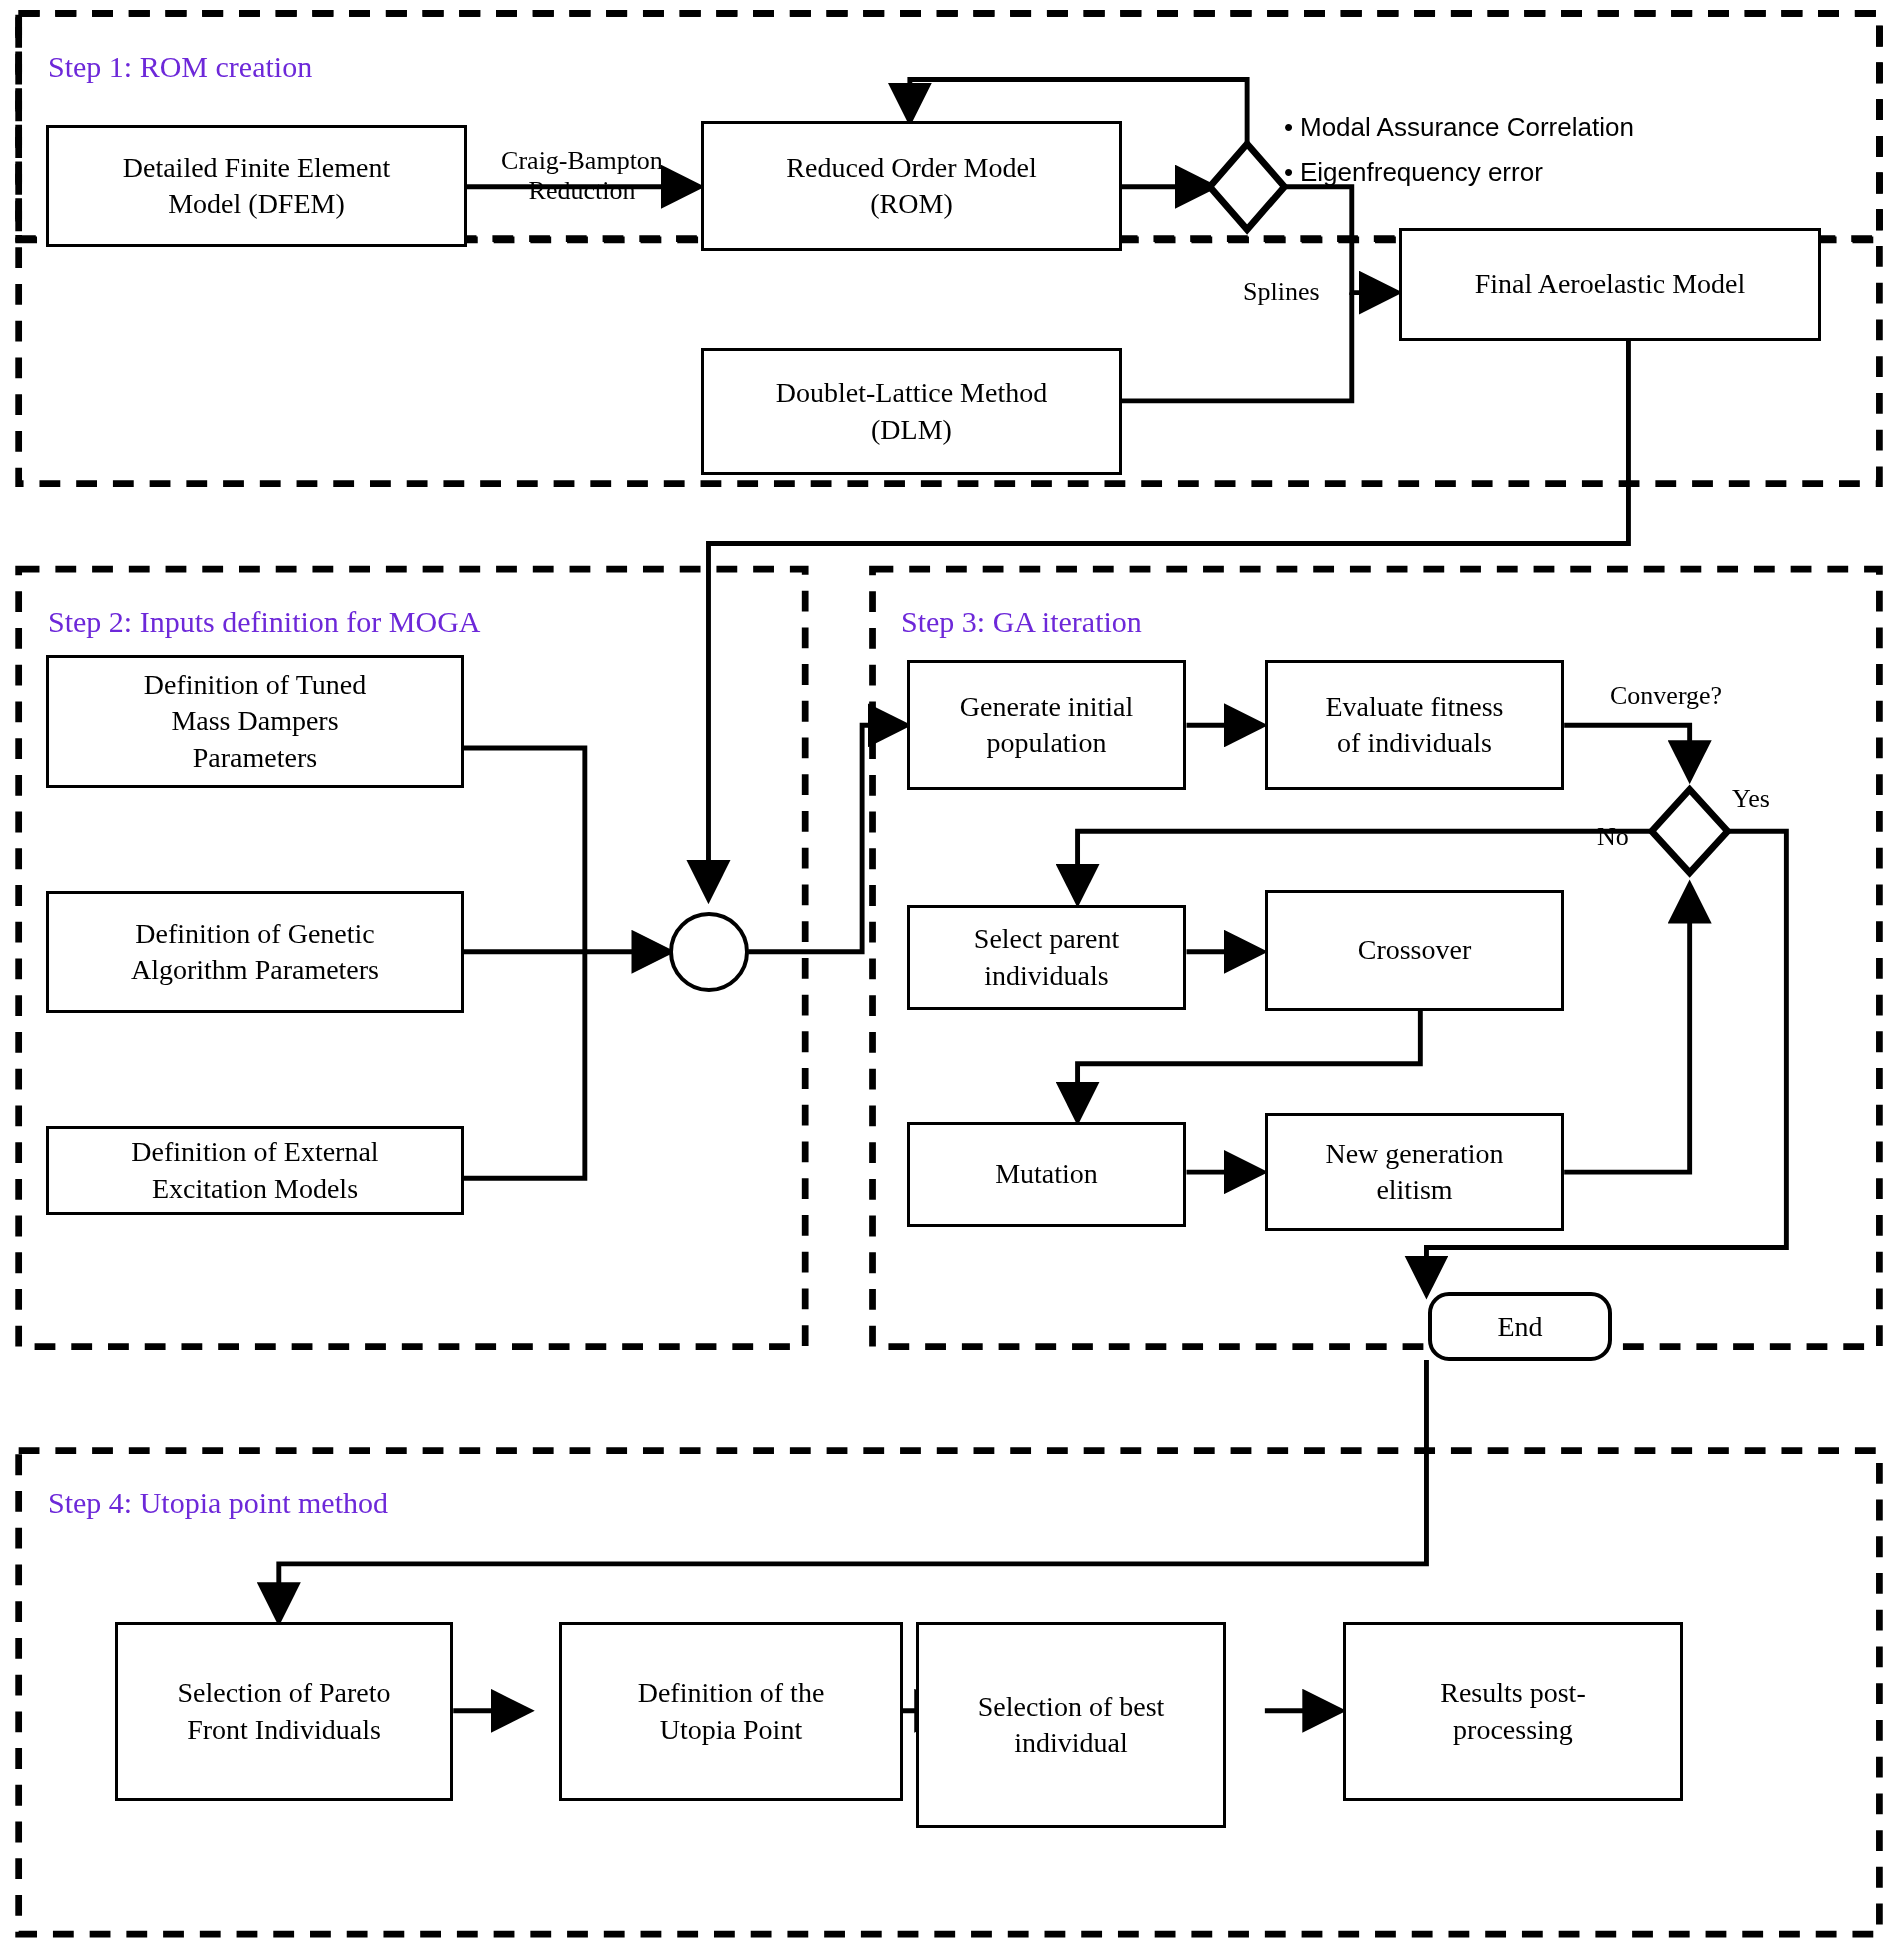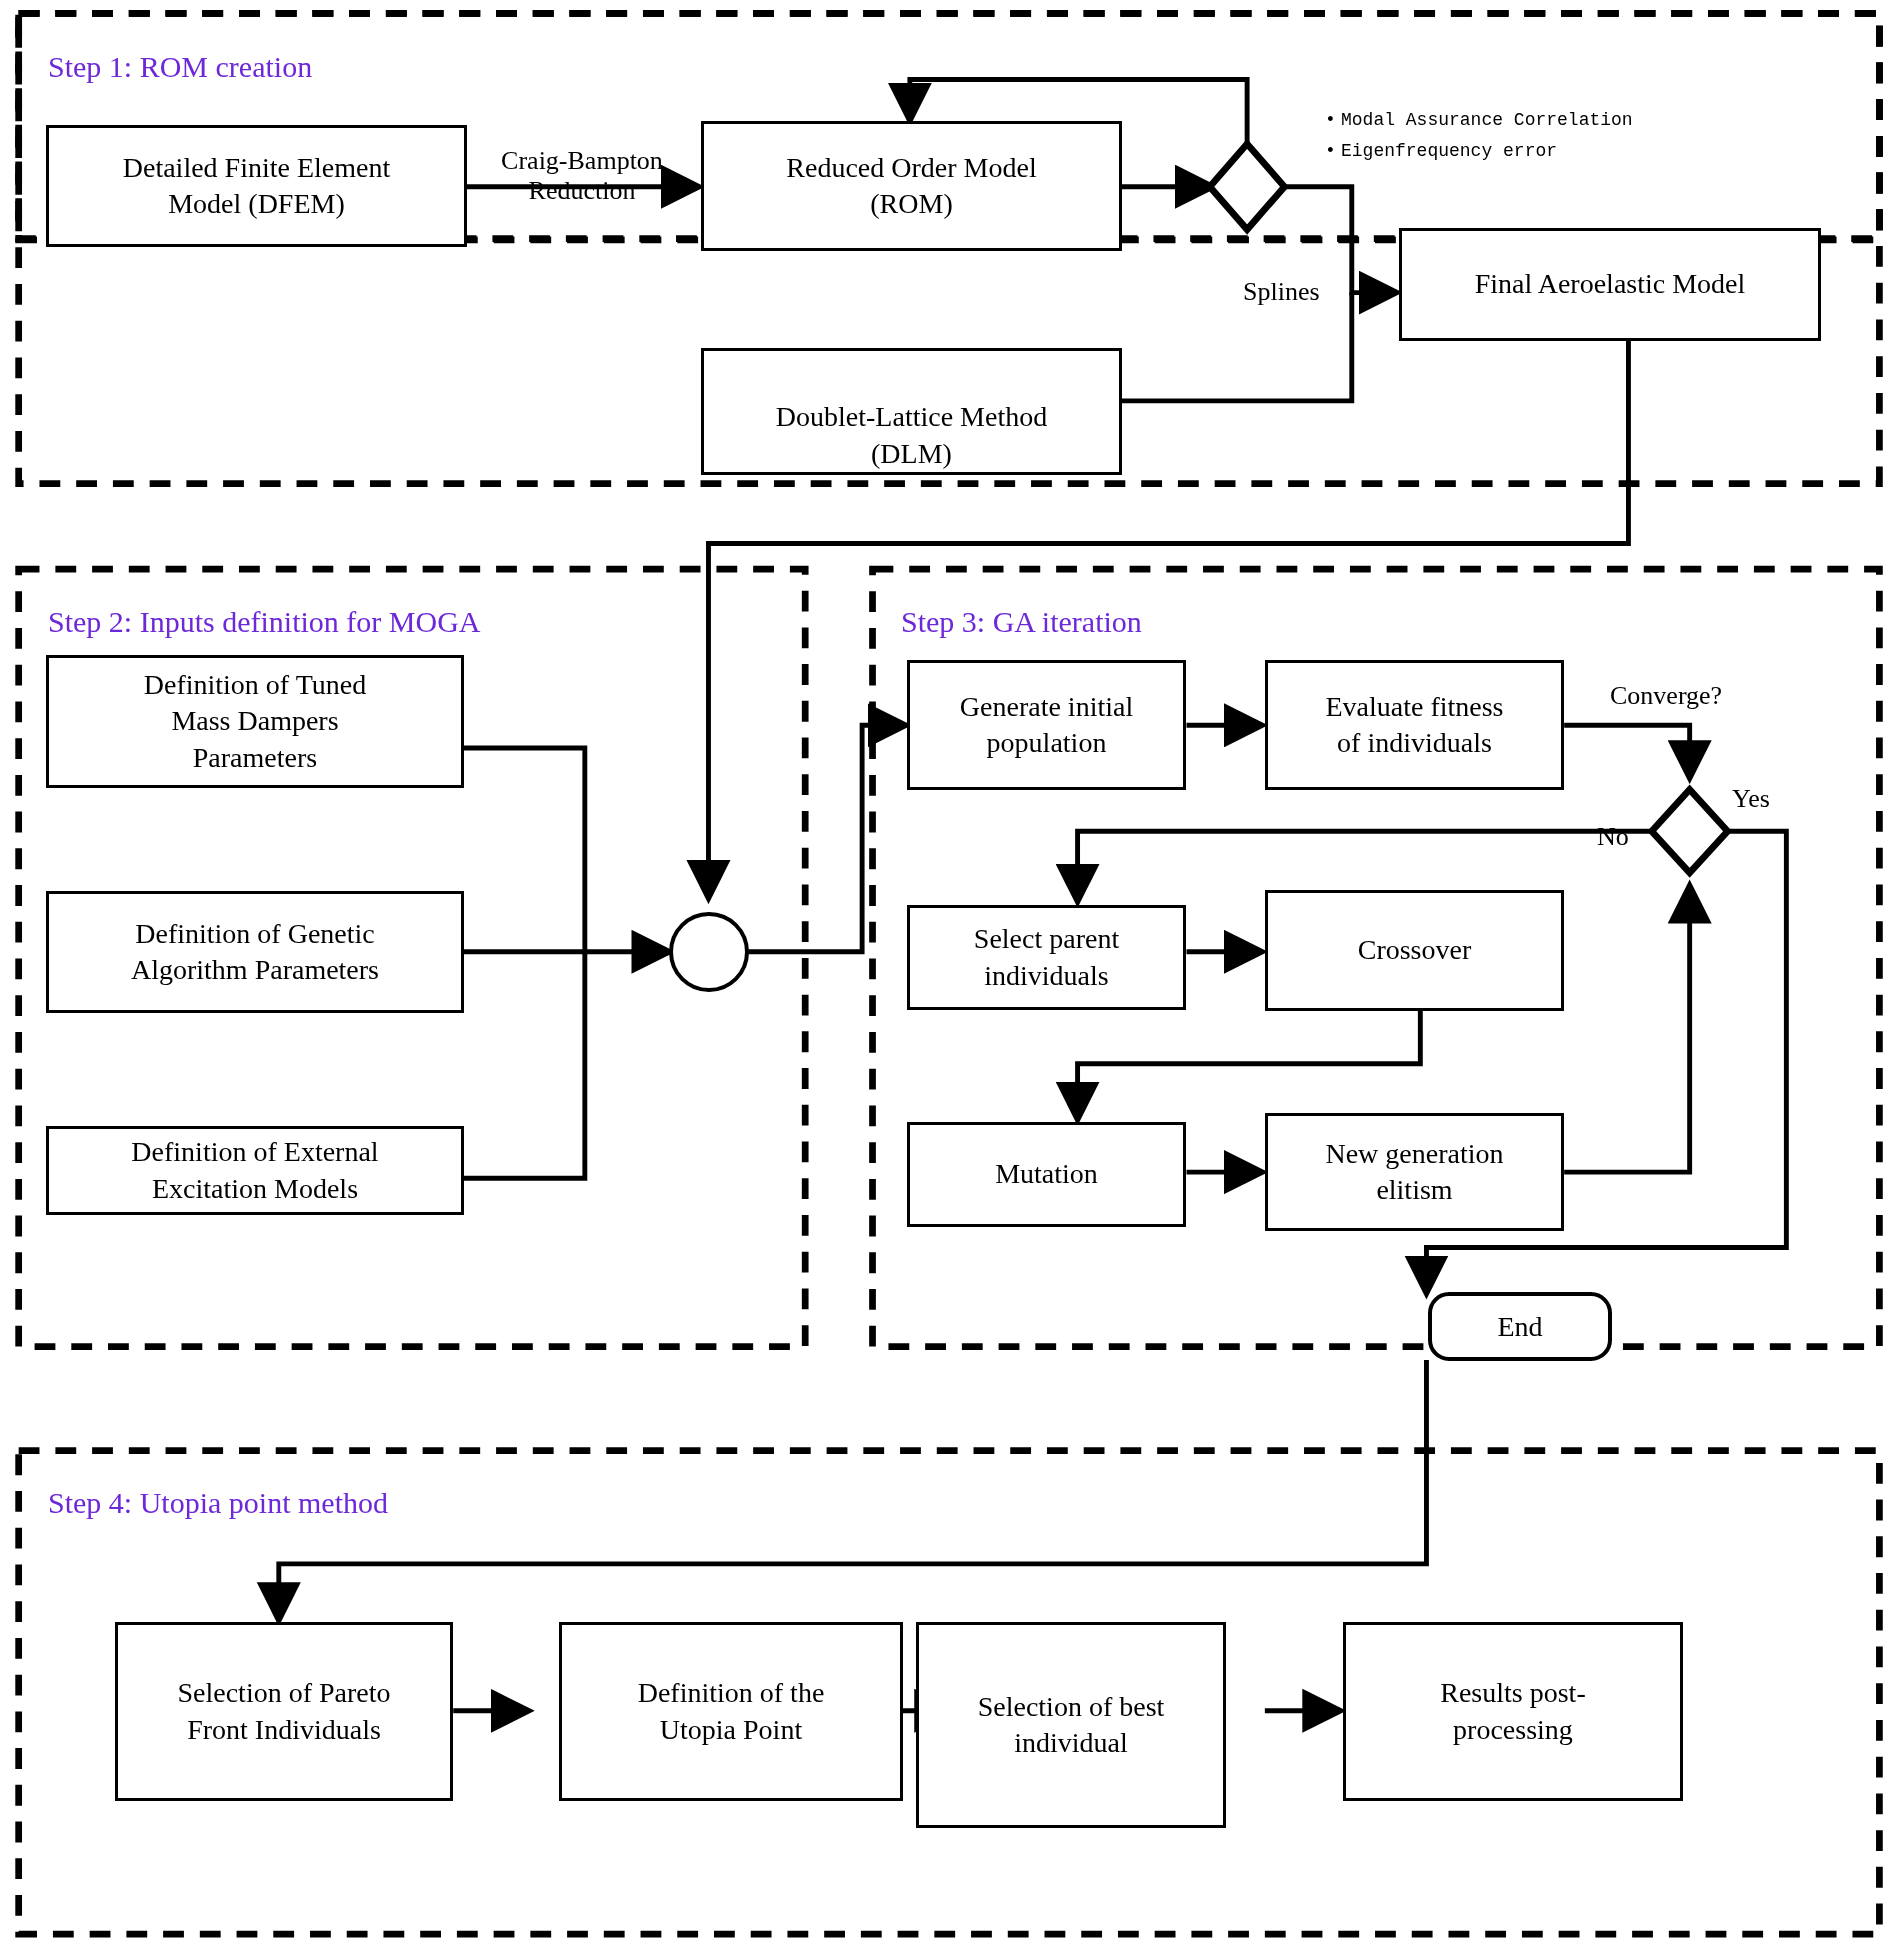--- a/index.html
+++ b/index.html
@@ -4,21 +4,21 @@
 <style>
   html,body{margin:0;padding:0;background:#ffffff;}
   body{font-family:"Liberation Serif", serif;}
   #stage{position:relative;width:1895px;height:1955px;background:#ffffff;overflow:hidden;}
   svg.layer{position:absolute;left:0;top:0;width:1895px;height:1955px;pointer-events:none;}
   .grp-title{position:absolute;font-family:"Liberation Serif",serif;font-size:30px;color:#6d28d9;white-space:nowrap;}
   .node{position:absolute;border:3.1px solid #000;background:#fff;box-sizing:border-box;
         display:flex;align-items:center;justify-content:center;text-align:center;
         font-family:"Liberation Serif",serif;font-size:28px;line-height:1.30;color:#000;}
   .edge-label{position:absolute;font-family:"Liberation Serif",serif;font-size:26px;color:#000;white-space:nowrap;text-align:center;}
-  .bullets{position:absolute;font-family:Liberation Mono, monospace;font-size:18px;color:#000;line-height:1.72;margin-left:41px;}
+  .bullets{position:absolute;font-family:Liberation Sans, sans-serif;font-size:26px;color:#000;line-height:1.72;}
   .bullets div{white-space:nowrap;}
   .bullets .dot{display:inline-block;width:16px;}
   .terminator{position:absolute;border:4.3px solid #000;border-radius:21px;background:#fff;
         display:flex;align-items:center;justify-content:center;
         font-family:"Liberation Serif",serif;font-size:28px;color:#000;box-sizing:border-box;}
   .junction{position:absolute;border:4.3px solid #000;border-radius:50%;background:#fff;box-sizing:border-box;}
 </style>
 </head>
 <body>
 
@@ -104,21 +104,21 @@
     </div>
   </div>
 
   <div class="node" style="left:701px;top:121px;width:421px;height:130px;">
     <div>
       <span>Reduced Order Model</span><br>
       <span>(ROM)</span>
     </div>
   </div>
 
-  <div class="node" style="left:701px;top:348px;width:421px;height:127px;align-items:flex-end;">
+  <div class="node" style="left:701px;top:348px;width:421px;height:127px;">
     <div>
       <span>Doublet-Lattice Method</span><br>
       <span>(DLM)</span>
     </div>
   </div>
 
   <div class="node" style="left:1399px;top:228px;width:422px;height:113px;align-items:center;">
     <div>
       <span>Final Aeroelastic Model</span>
     </div>

